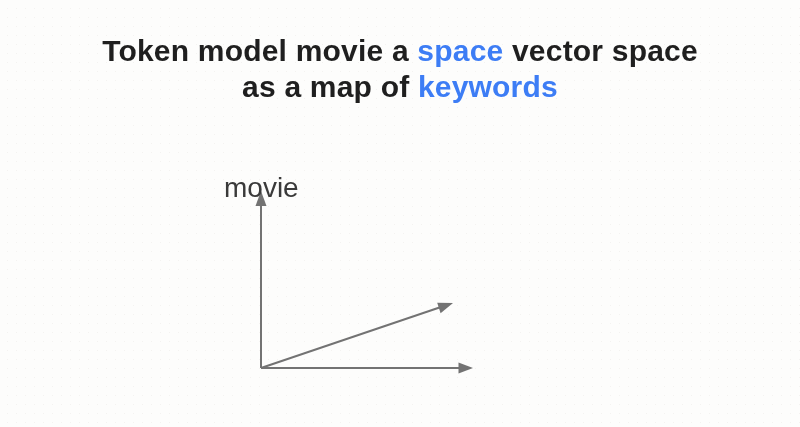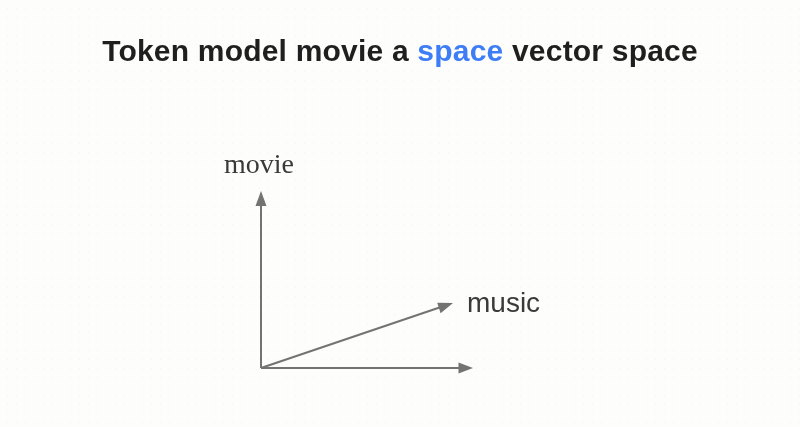--- a/index.html
+++ b/index.html
@@ -39,31 +39,32 @@
   .diagram svg { position: absolute; left: 0; top: 0; }
 
   .axis-label {
     position: absolute;
     font-size: 28px;
     line-height: 1;
     font-weight: 400;
     color: #3a3a3a;
     white-space: nowrap;
   }
-  .label-movie { left: 224px; top: 150px; font-family: Liberation Serif, serif; }
+  .label-movie { left: 224px; top: 174px; }
   .label-music { left: 467px; top: 289px; }
   .label-actor { left: 488px; top: 354px; }
 </style>
 </head>
 <body>
 
 <div class="slide">
 
   <h1 class="title">
     <span class="line"><span>Token model movie a </span><span class="hl">space</span><span> vector space</span></span>
+    <span class="line"><span>as a map of </span><span class="hl">keywords</span></span>
   </h1>
 
   <div class="diagram">
     <svg width="800" height="427" viewBox="0 0 800 427" aria-hidden="true">
 
       <g>
         <line x1="261" y1="368" x2="261" y2="205" stroke="#737373" stroke-width="2"></line>
         <polygon points="261,191 255.5,206 266.5,206" fill="#737373"></polygon>
       </g>
 
@@ -72,16 +73,15 @@
         <polygon points="473,368 458.5,362.5 458.5,373.5" fill="#737373"></polygon>
       </g>
 
       <g>
         <line x1="261" y1="368" x2="439.5" y2="307.5" stroke="#737373" stroke-width="2"></line>
         <polygon points="453,303 440.6,313.2 437.2,302.8" fill="#737373"></polygon>
       </g>
     </svg>
 
     <span class="axis-label label-movie">movie</span>
-    <span class="axis-label label-music">music</span>
   </div>
 
 </div>
 
 </body></html>

